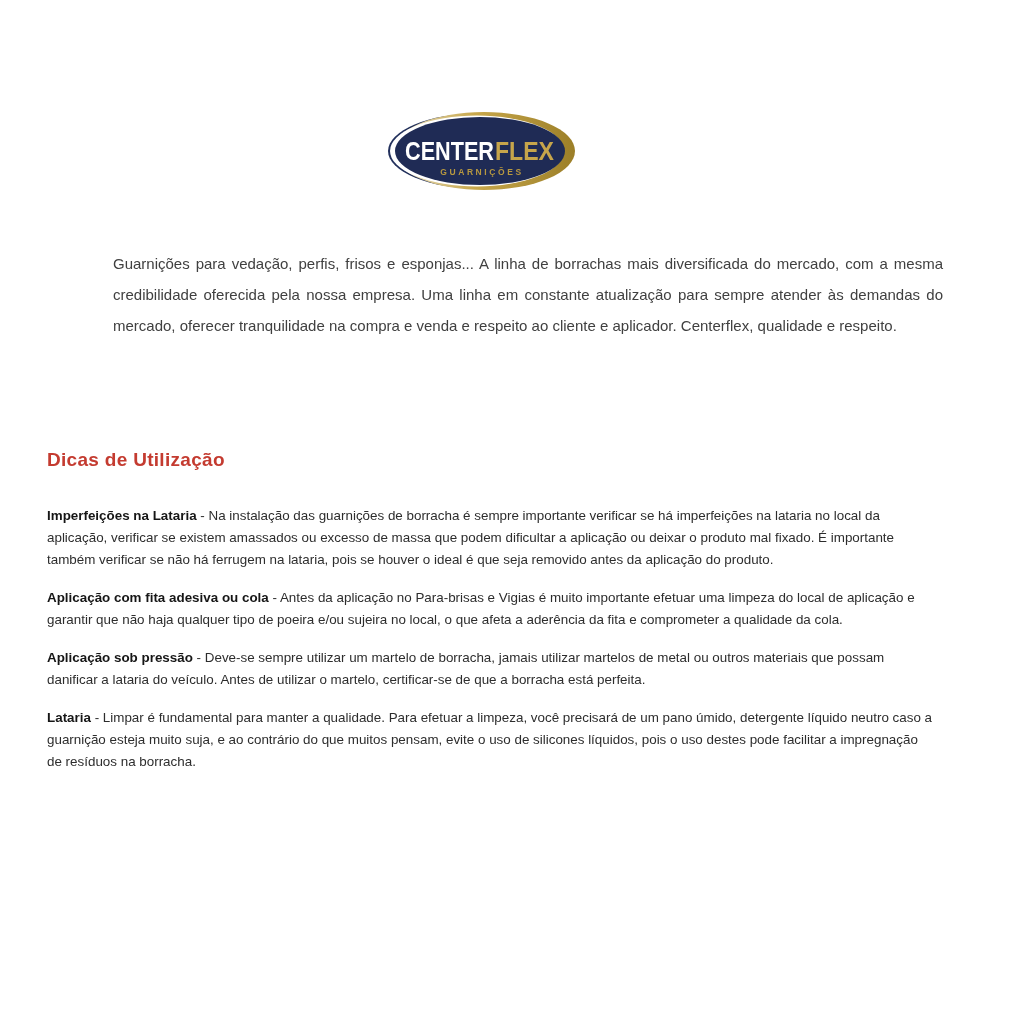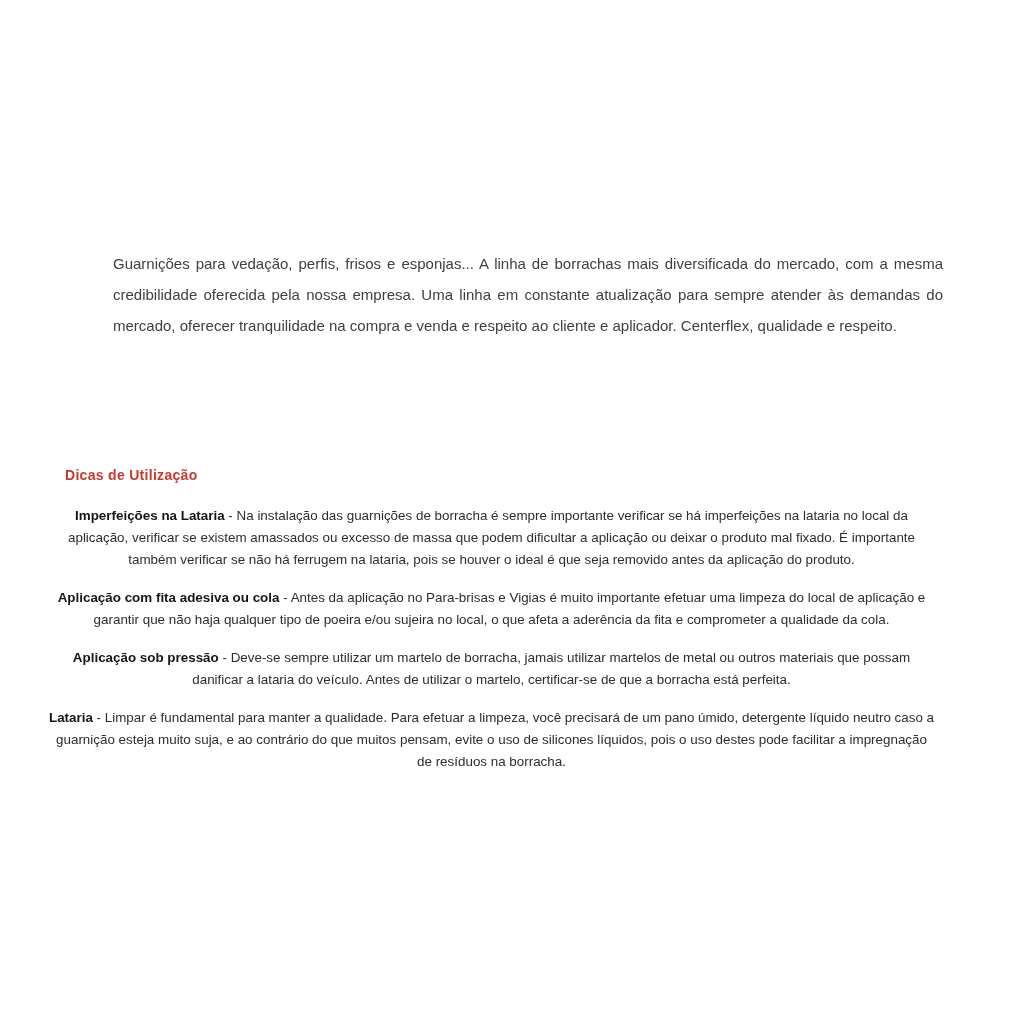--- a/index.html
+++ b/index.html
@@ -41,49 +41,67 @@
     margin: 0;
     font-size: 15px;
     line-height: 31px;
     text-align: justify;
     color: #404040;
   }
   .section-title {
     position: absolute;
     top: 449px;
     left: 47px;
-    margin: 18px;
-    font-size: 14px;
+    margin: 0;
+    font-size: 19px;
     font-weight: bold;
     letter-spacing: 0.3px;
     color: #c43b30;
   }
   .tips {
     position: absolute;
     top: 505px;
     left: 47px;
     width: 901px;
   }
   .tip {
     margin: 0 12px 16px 0;
     font-size: 13.4px;
     line-height: 22px;
     color: #2d2d2d;
-    text-align: center;
+    text-align: left;
   }
   .tip-label {
     font-weight: bold;
     color: #161616;
   }
 </style>
 </head>
 <body>
 
 <div class="page">
 
+  <div class="logo-wrap">
+    <svg viewBox="0 0 188 78">
+      <defs>
+        <linearGradient id="goldgrad" x1="0" y1="0" x2="1" y2="0">
+          <stop offset="0" stop-color="#e9e2ca"></stop>
+          <stop offset="0.45" stop-color="#c7a74b"></stop>
+          <stop offset="1" stop-color="#9c7f28"></stop>
+        </linearGradient>
+      </defs>
+      <ellipse cx="92" cy="39" rx="91" ry="37.5" fill="#22305c"></ellipse>
+      <ellipse cx="97" cy="39" rx="91" ry="39" fill="url(#goldgrad)"></ellipse>
+      <ellipse cx="90" cy="39" rx="87" ry="35.5" fill="#ffffff"></ellipse>
+      <ellipse cx="93" cy="39" rx="85" ry="34" fill="#1f2b55"></ellipse>
+      <text class="logo-main-text" x="107" y="48" text-anchor="end" font-size="26" fill="#ffffff" textLength="89" lengthAdjust="spacingAndGlyphs">CENTER</text>
+      <text class="logo-main-text" x="108" y="48" font-size="26" fill="#c6a54b" textLength="59" lengthAdjust="spacingAndGlyphs">FLEX</text>
+      <text class="logo-sub-text" x="95" y="63" text-anchor="middle" font-size="8.5" fill="#b79840">GUARNIÇÕES</text>
+    </svg>
+  </div>
 
   <p class="intro">Guarnições para vedação, perfis, frisos e esponjas... A linha de borrachas mais diversificada do mercado, com a mesma credibilidade oferecida pela nossa empresa. Uma linha em constante atualização para sempre atender às demandas do mercado, oferecer tranquilidade na compra e venda e respeito ao cliente e aplicador. Centerflex, qualidade e respeito.</p>
 
   <h2 class="section-title">Dicas de Utilização</h2>
 
   <div class="tips">
     <p class="tip"><b class="tip-label">Imperfeições na Lataria</b><span class="tip-text"> - Na instalação das guarnições de borracha é sempre importante verificar se há imperfeições na lataria no local da aplicação, verificar se existem amassados ou excesso de massa que podem dificultar a aplicação ou deixar o produto mal fixado. É importante também verificar se não há ferrugem na lataria, pois se houver o ideal é que seja removido antes da aplicação do produto.</span></p>
     <p class="tip"><b class="tip-label">Aplicação com fita adesiva ou cola</b><span class="tip-text"> - Antes da aplicação no Para-brisas e Vigias é muito importante efetuar uma limpeza do local de aplicação e garantir que não haja qualquer tipo de poeira e/ou sujeira no local, o que afeta a aderência da fita e comprometer a qualidade da cola.</span></p>
     <p class="tip"><b class="tip-label">Aplicação sob pressão</b><span class="tip-text"> - Deve-se sempre utilizar um martelo de borracha, jamais utilizar martelos de metal ou outros materiais que possam danificar a lataria do veículo. Antes de utilizar o martelo, certificar-se de que a borracha está perfeita.</span></p>
     <p class="tip"><b class="tip-label">Lataria</b><span class="tip-text"> - Limpar é fundamental para manter a qualidade. Para efetuar a limpeza, você precisará de um pano úmido, detergente líquido neutro caso a guarnição esteja muito suja, e ao contrário do que muitos pensam, evite o uso de silicones líquidos, pois o uso destes pode facilitar a impregnação de resíduos na borracha.</span></p>

